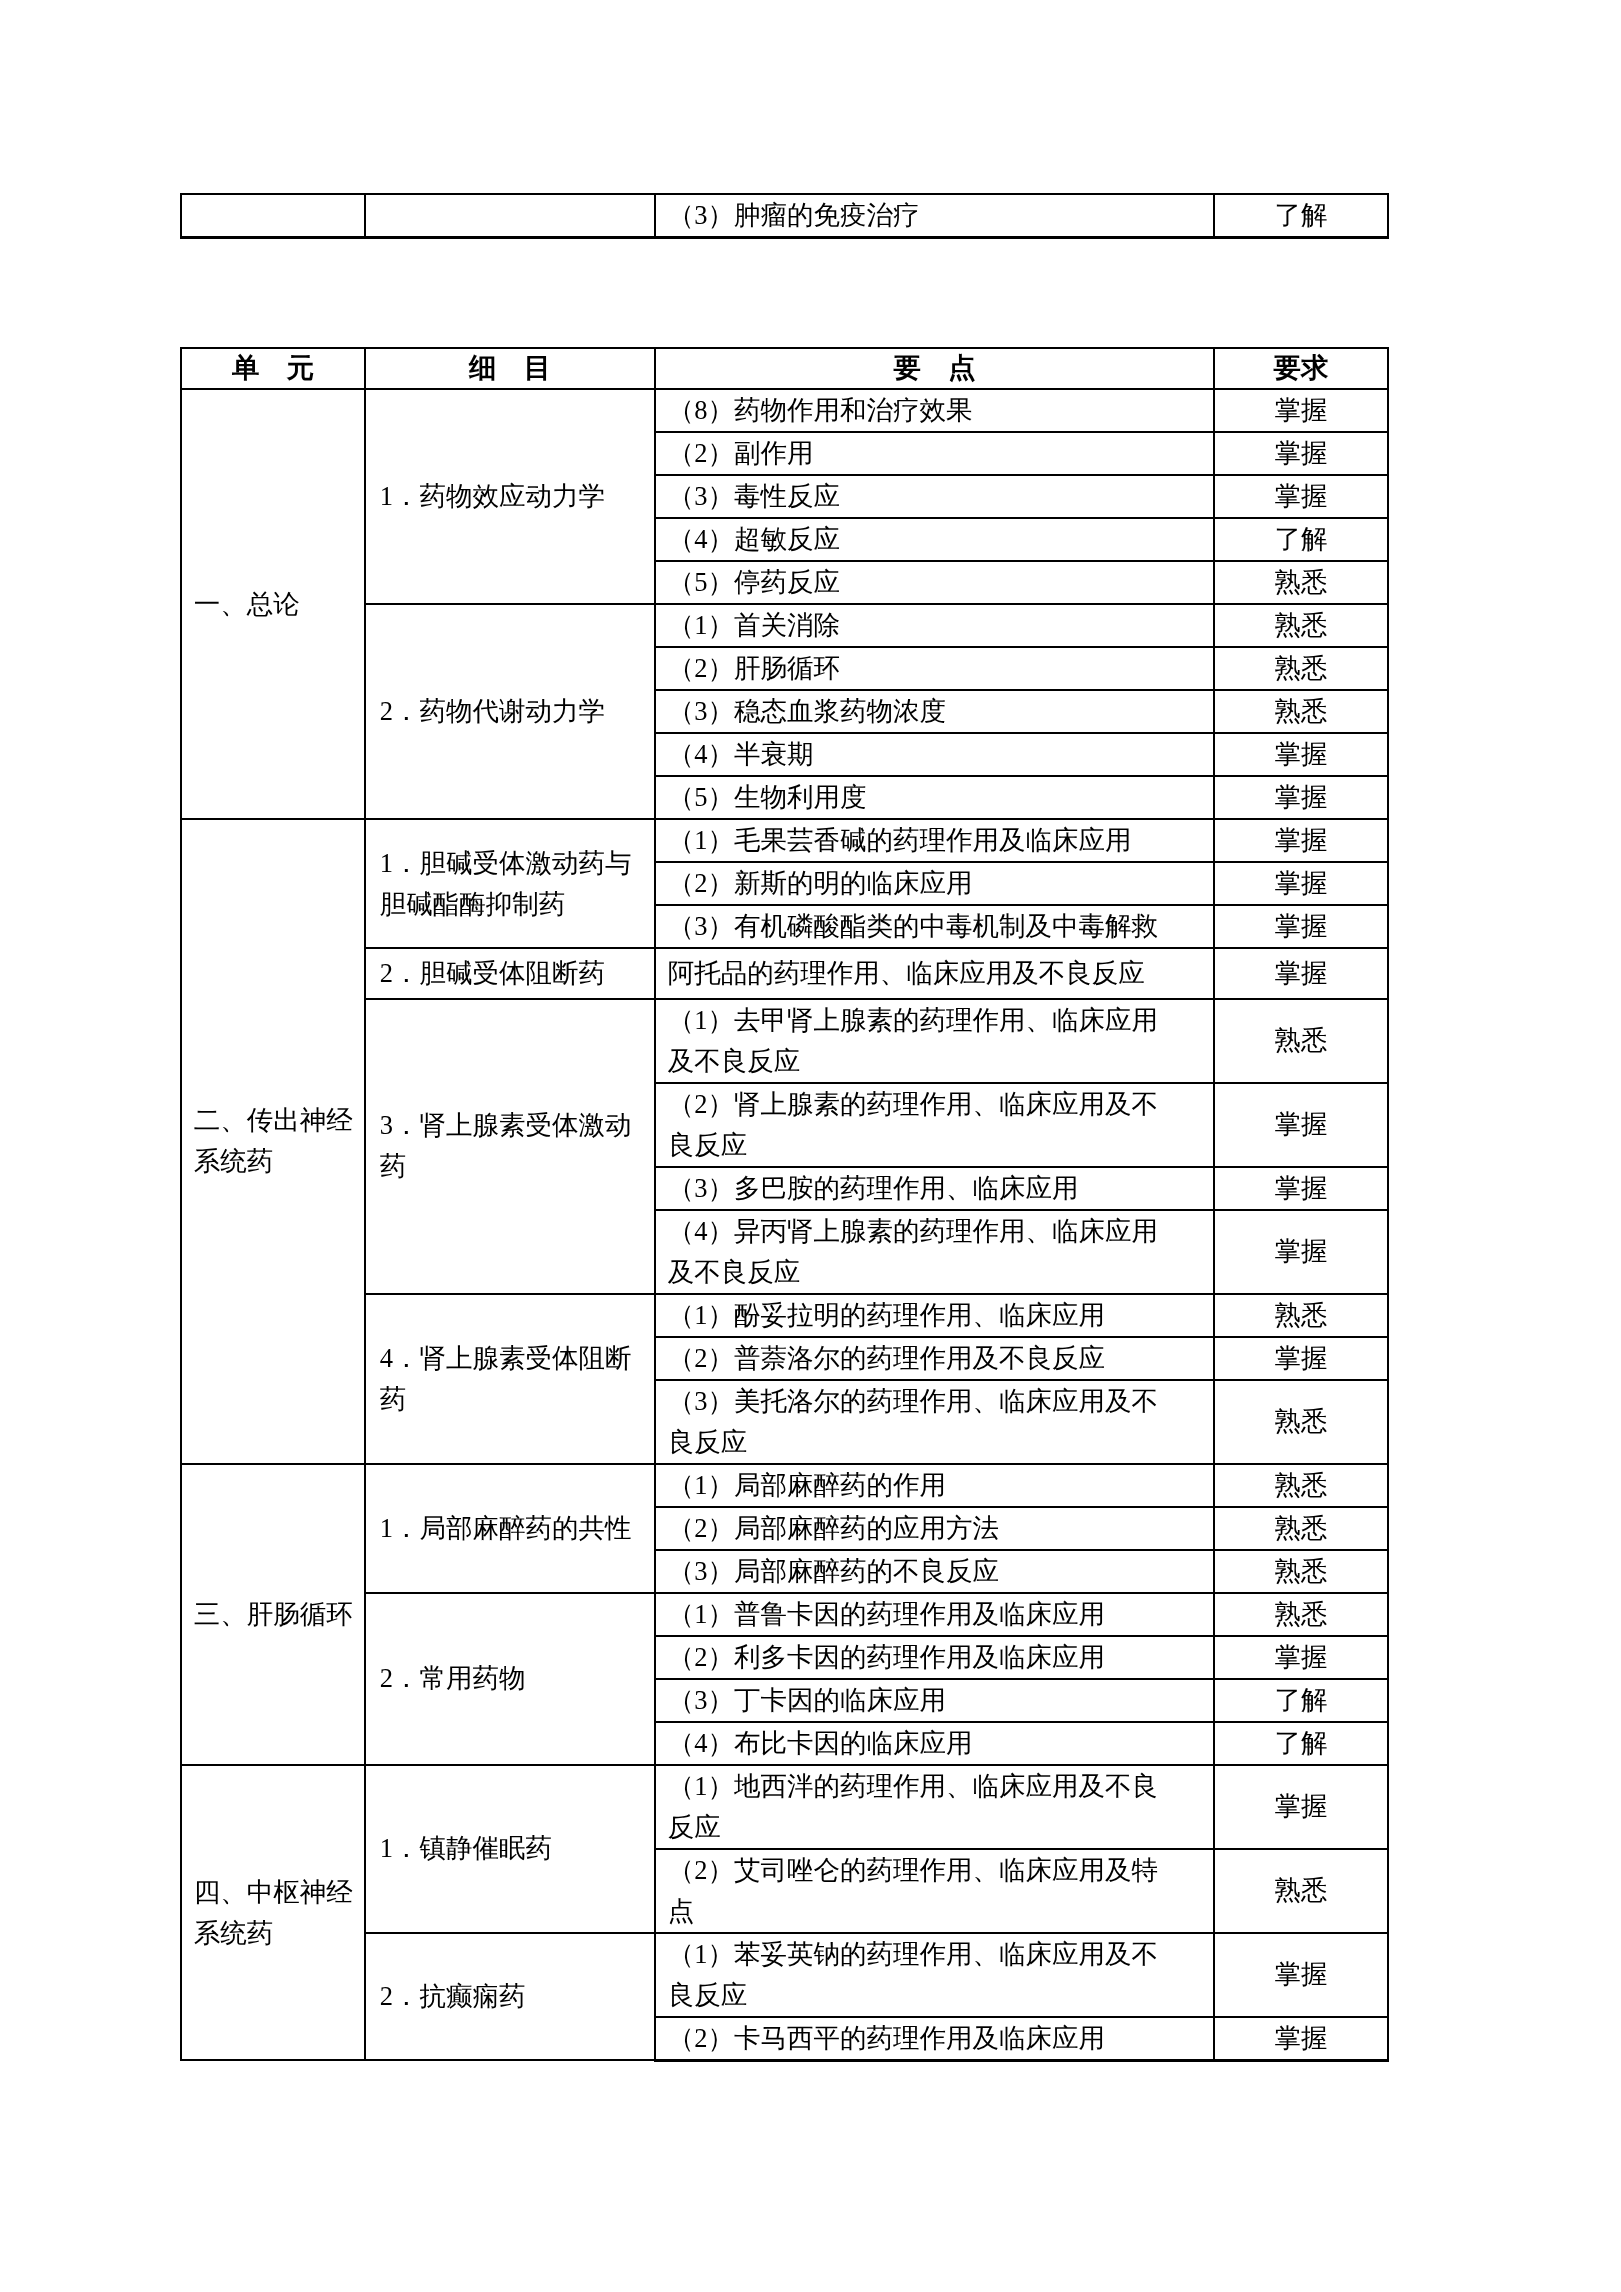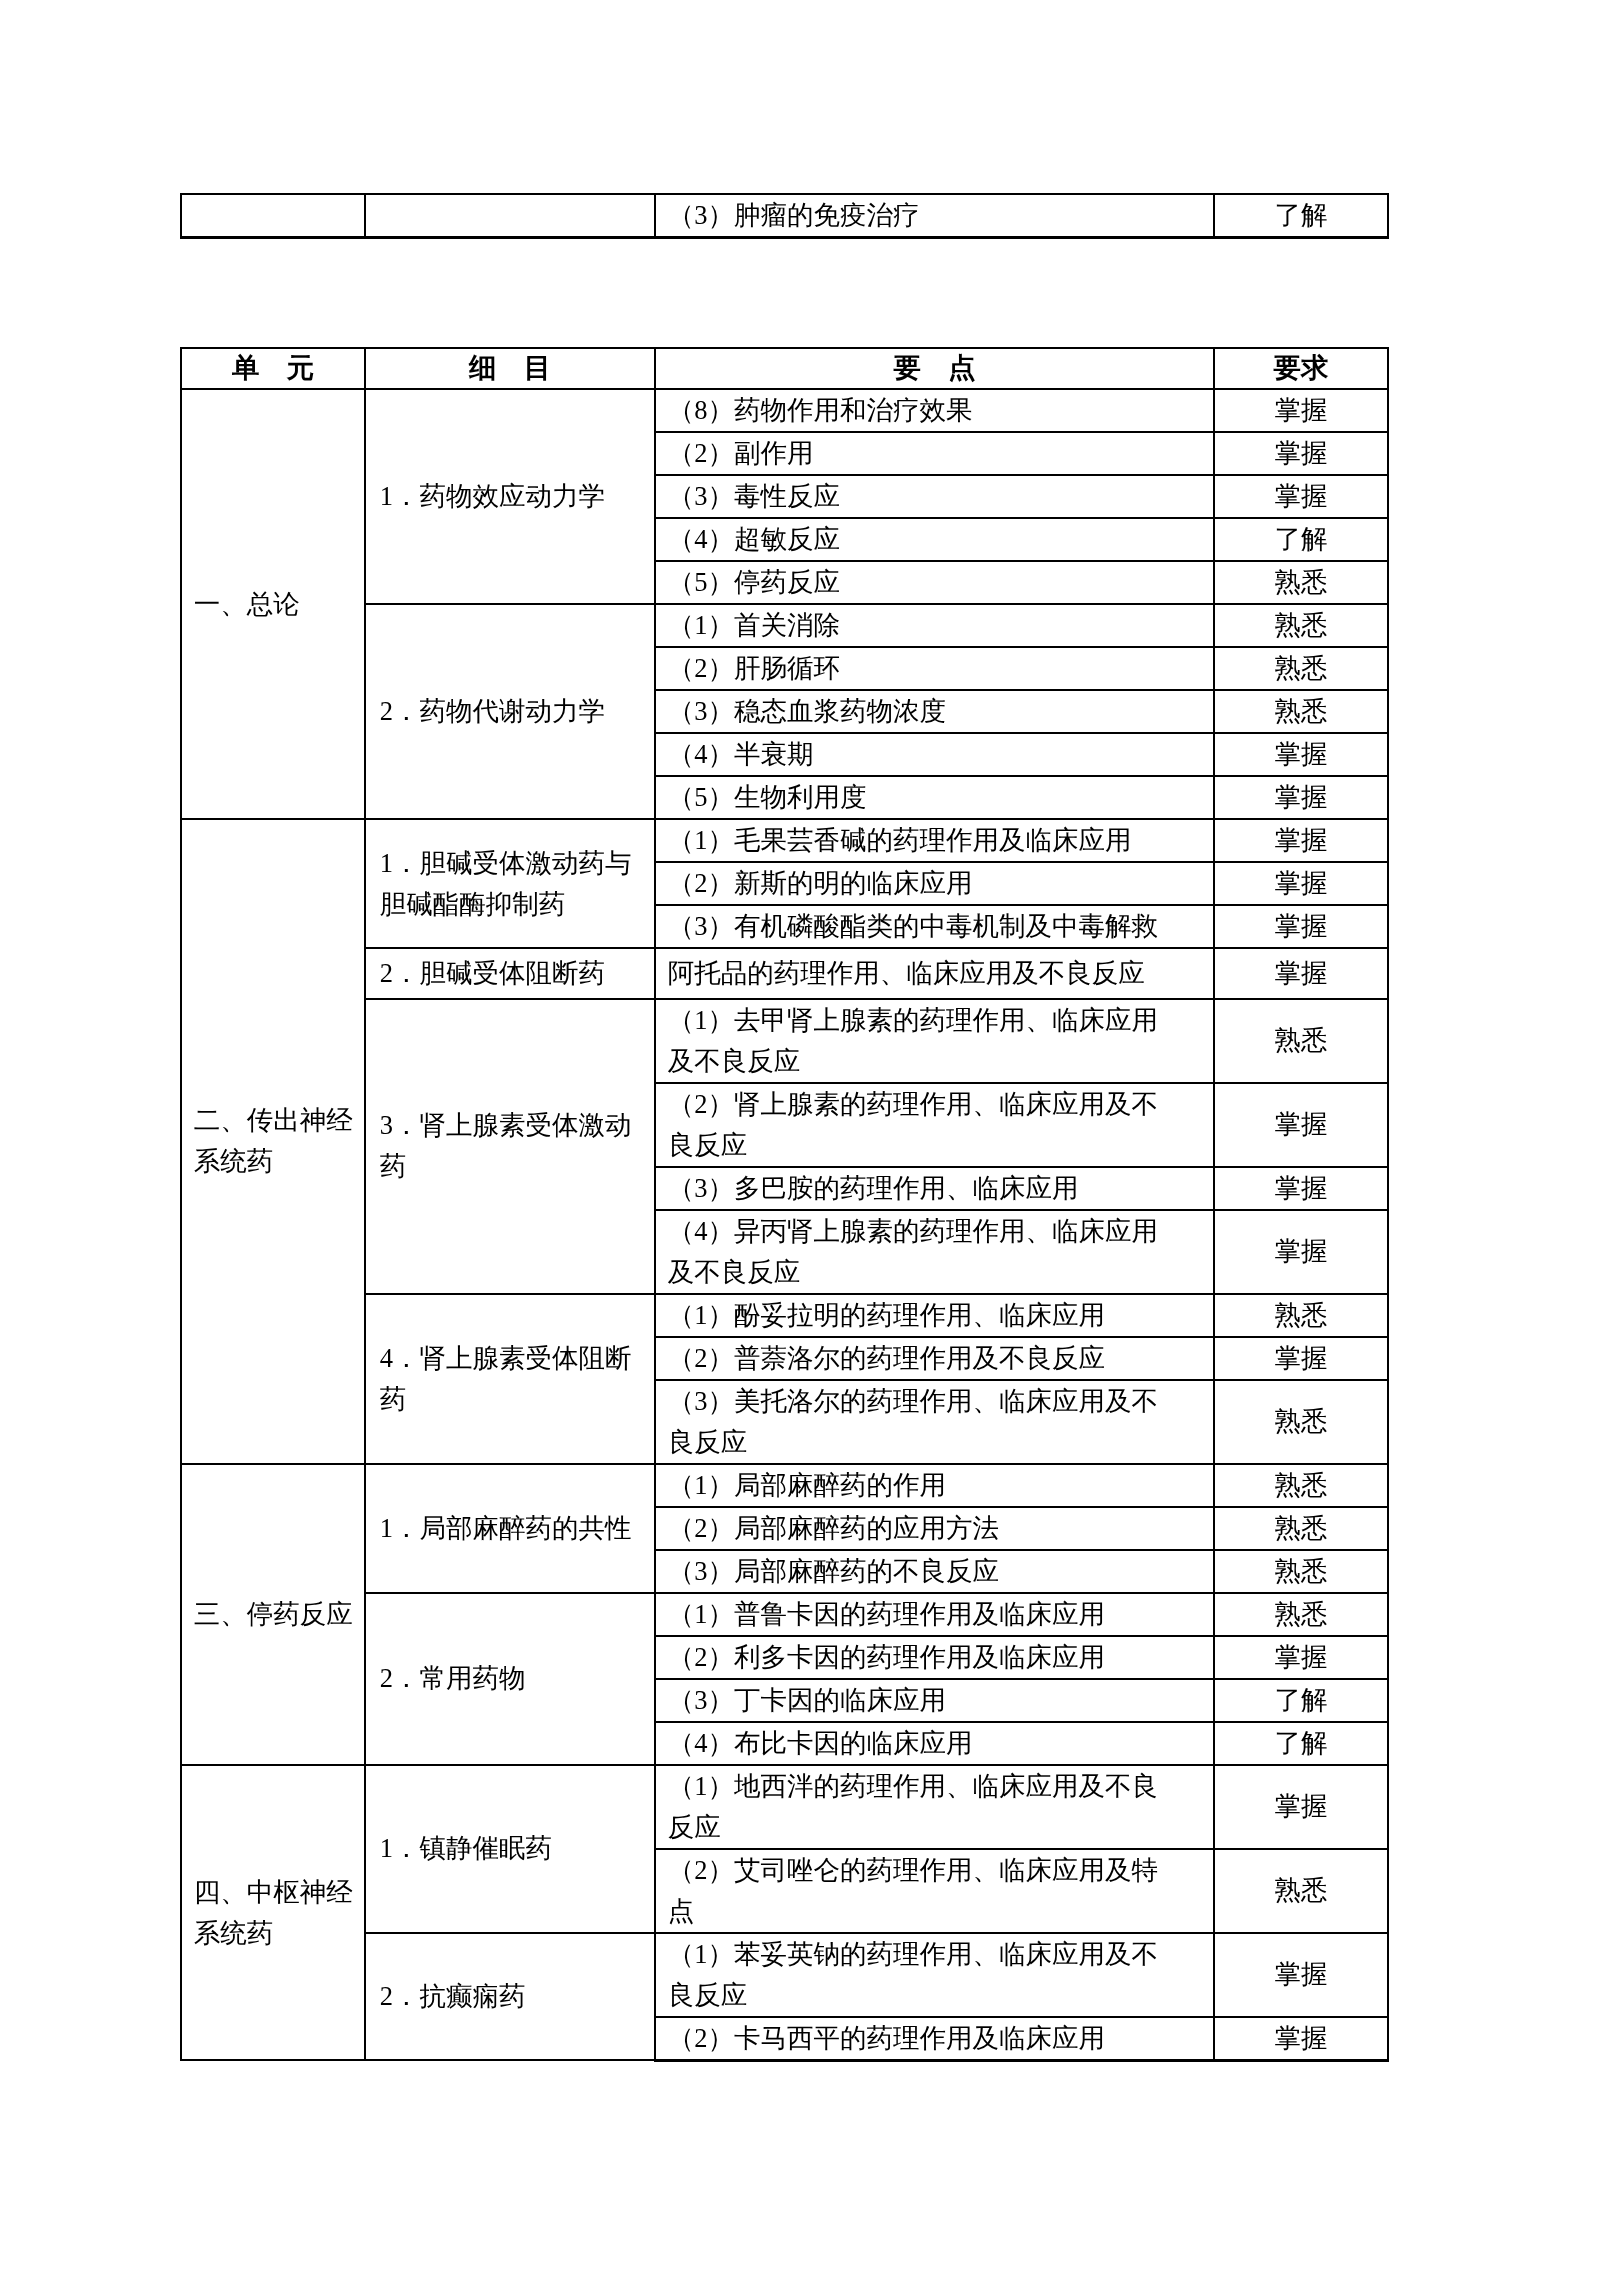--- a/index.html
+++ b/index.html
@@ -201,21 +201,21 @@
         <tr class="srow">
           <td class="point-cell">（2）普萘洛尔的药理作用及不良反应</td>
           <td class="requirement-cell">掌握</td>
         </tr>
         <tr class="srow">
           <td class="point-cell">（3）美托洛尔的药理作用、临床应用及不
 良反应</td>
           <td class="requirement-cell">熟悉</td>
         </tr>
         <tr class="srow unit-start">
-          <td class="unit-cell" rowspan="7">三、停药反应</td>
+          <td class="unit-cell" rowspan="7">三、肝肠循环</td>
           <td class="detail-cell" rowspan="3">1．局部麻醉药的共性</td>
           <td class="point-cell">（1）局部麻醉药的作用</td>
           <td class="requirement-cell">熟悉</td>
         </tr>
         <tr class="srow">
           <td class="point-cell">（2）局部麻醉药的应用方法</td>
           <td class="requirement-cell">熟悉</td>
         </tr>
         <tr class="srow">
           <td class="point-cell">（3）局部麻醉药的不良反应</td>

